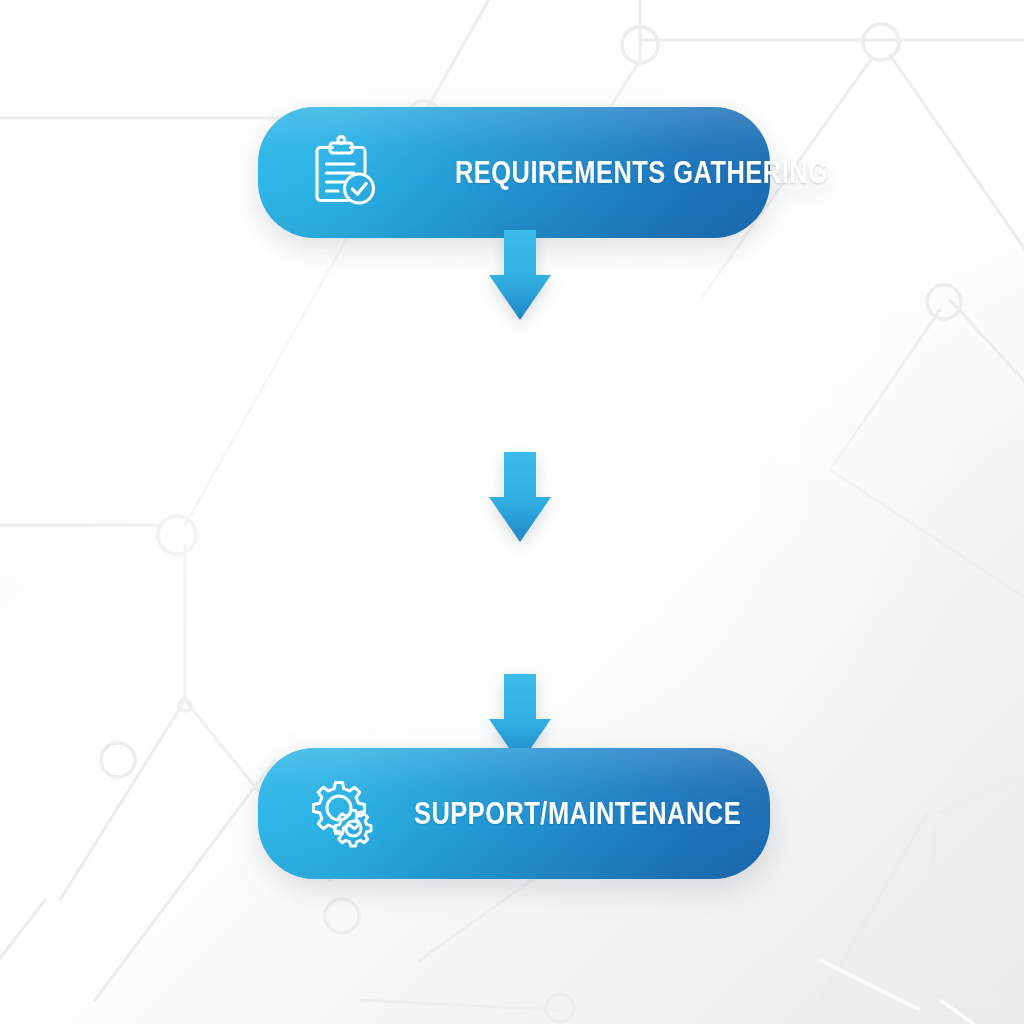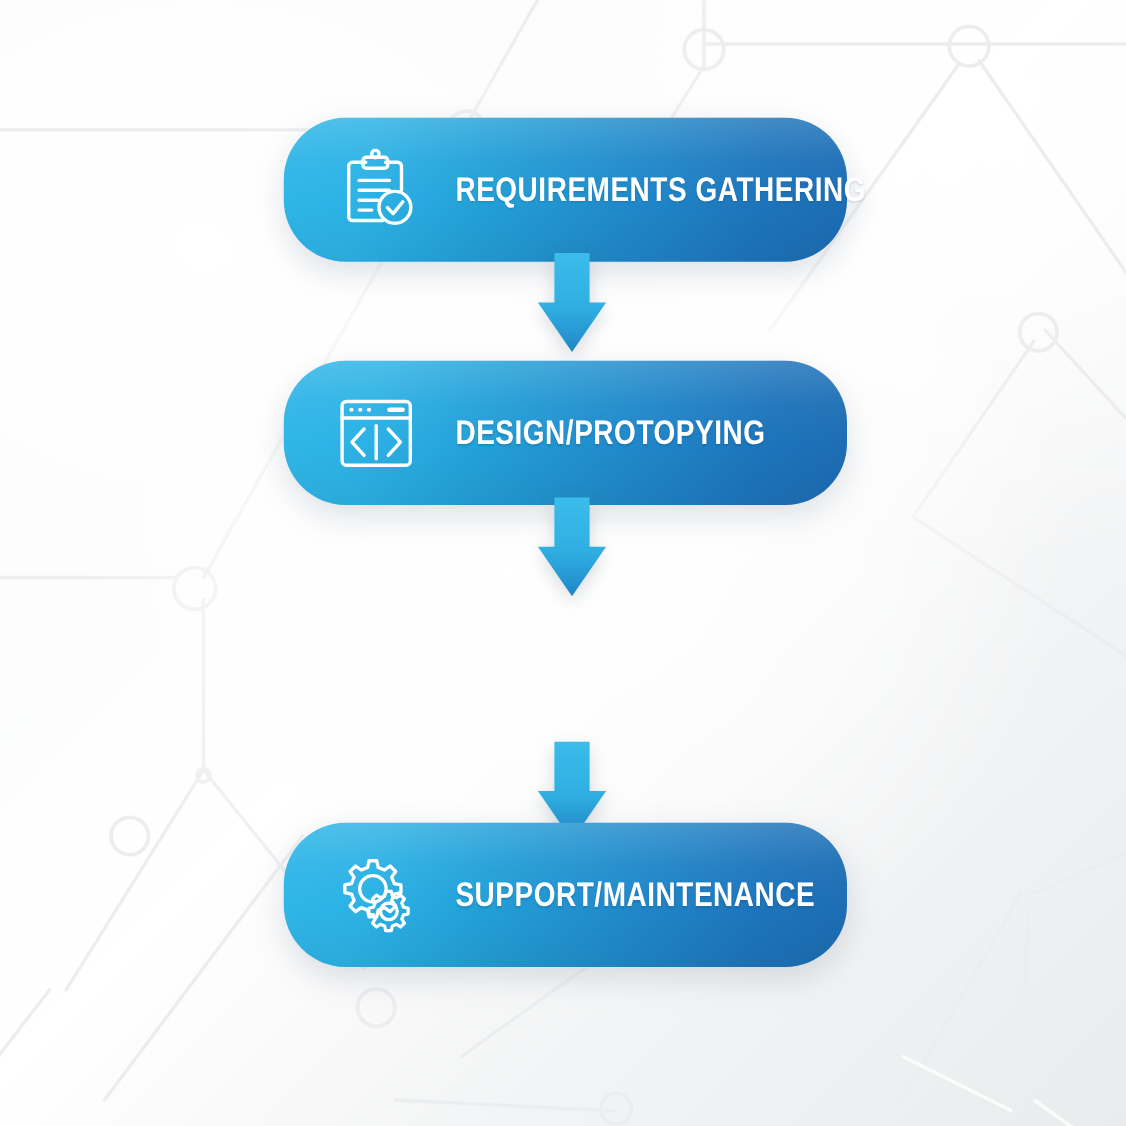--- a/index.html
+++ b/index.html
@@ -103,21 +103,21 @@
     font-size: 31px;
     letter-spacing: 0.6px;
     line-height: 1;
     white-space: nowrap;
     transform: scaleX(0.82);
     transform-origin: left center;
     text-shadow: 0 1px 2px rgba(12,60,95,0.22);
   }
 
   
-  #step-0 { top: 107px; }
+  #step-0 { top: 107px; gap: 41px; }
   #step-1 { top: 328px; }
   #step-2 { top: 550px; }
   #step-3 { top: 748px; }
 
   
   .arrow {
     position: absolute;
     left: 487px;
     width: 66px;
     height: 94px;
@@ -217,40 +217,20 @@
           <linearGradient id="agrad1" x1="0" y1="0" x2="0" y2="1">
             <stop offset="0%" stop-color="#3BBCEA"></stop>
             <stop offset="55%" stop-color="#30AEE2"></stop>
             <stop offset="100%" stop-color="#1F86C6"></stop>
           </linearGradient>
         </defs>
         <path d="M17 0 H49 V45 H64 L33 90 L2 45 H17 Z" fill="url(#agrad1)" stroke="none" stroke-linejoin="round"></path>
       </svg>
     </div>
 
-    <div class="step" id="step-1">
-      <div class="step-bg"></div>
-      <div class="step-sheen"></div>
-      <span class="step-icon">
-        <svg viewBox="0 0 76 76" xmlns="http://www.w3.org/2000/svg">
-          <g fill="none" stroke="#ffffff" stroke-width="3.1" stroke-linecap="round" stroke-linejoin="round">
-            <rect x="7" y="9" width="62" height="58" rx="4"></rect>
-            <path d="M7 24 H69"></path>
-            <circle cx="15.5" cy="16.5" r="1.9" fill="#ffffff" stroke="none"></circle>
-            <circle cx="23.5" cy="16.5" r="1.9" fill="#ffffff" stroke="none"></circle>
-            <circle cx="31.5" cy="16.5" r="1.9" fill="#ffffff" stroke="none"></circle>
-            <path d="M50 16.5 H62" stroke-width="4"></path>
-            <path d="M27 34 L16 46 L27 58"></path>
-            <path d="M49 34 L60 46 L49 58"></path>
-            <path d="M38 31 V61"></path>
-          </g>
-        </svg>
-      </span>
-      <span class="step-label">DESIGN/PROTOPYING</span>
-    </div>
 
     <div class="arrow" id="arrow-1">
       <svg viewBox="0 0 66 94" xmlns="http://www.w3.org/2000/svg">
         <defs>
           <linearGradient id="agrad2" x1="0" y1="0" x2="0" y2="1">
             <stop offset="0%" stop-color="#3BBCEA"></stop>
             <stop offset="55%" stop-color="#30AEE2"></stop>
             <stop offset="100%" stop-color="#1F86C6"></stop>
           </linearGradient>
         </defs>

